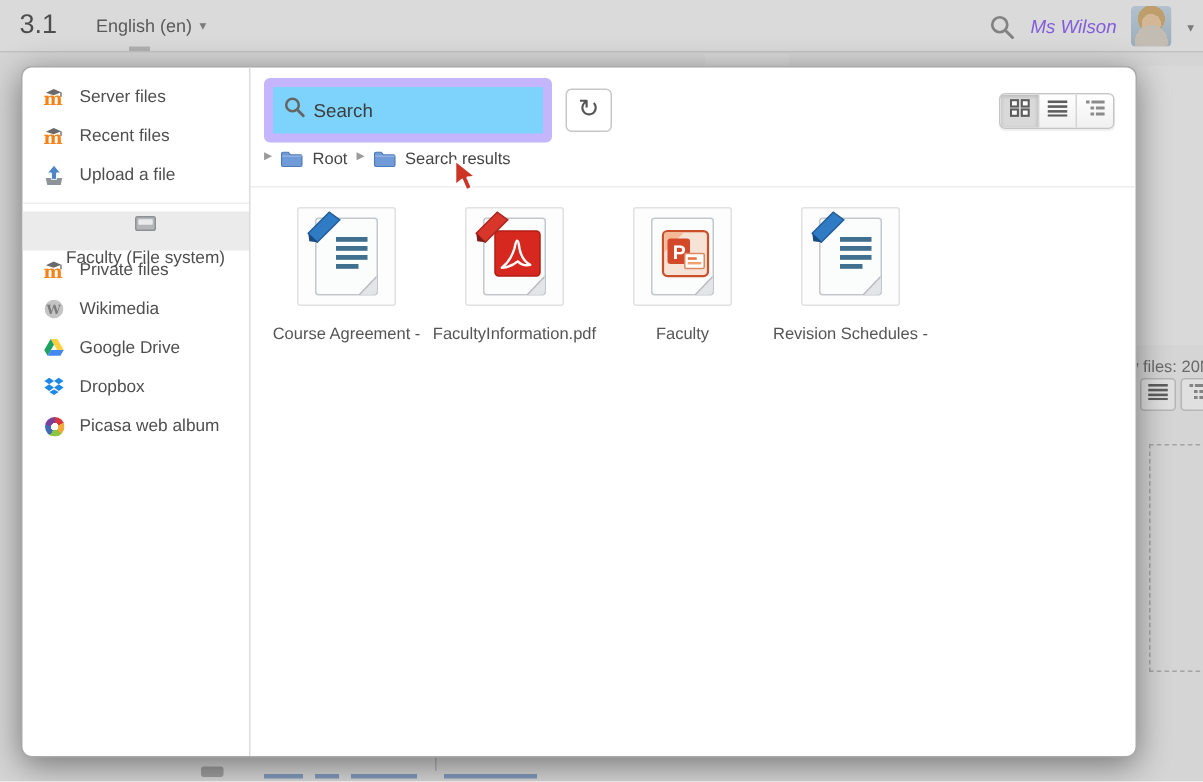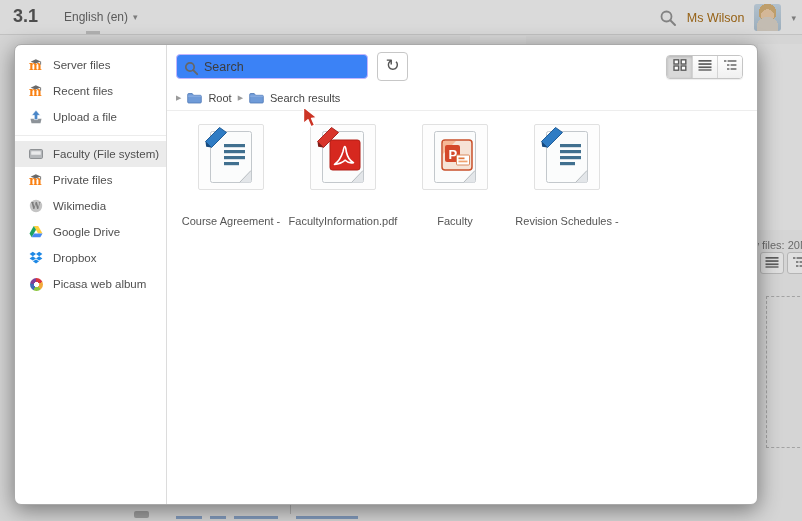--- a/index.html
+++ b/index.html
@@ -5,24 +5,24 @@
   * { box-sizing: border-box; }
   html,body { margin:0; padding:0; }
   body {
     width:802px; height:521px; position:relative; overflow:hidden;
     background:#e6e6e6; font-family:"Liberation Sans", sans-serif;
   }
 
   
   .bg-content { position:absolute; left:0; top:35px; width:802px; height:486px; background:#ededed; z-index:0; }
   .topbar { position:absolute; left:0; top:0; width:802px; height:35px; background:#f3f3f3; border-bottom:1px solid #d6d6d6; z-index:1; }
-  .brand { position:absolute; left:13px; top:6px; font-size:18px; color:#4a4a4a;font-weight:bold; }
+  .brand { position:absolute; left:13px; top:6px; font-size:18px; color:#4a4a4a; }
   .lang { position:absolute; left:64px; top:10px; font-size:12px; color:#5a5a5a; cursor:pointer; display:flex; align-items:center; gap:5px; }
   .topbar-right { position:absolute; right:6px; top:0; height:35px; display:flex; align-items:center; gap:10px; z-index:2; }
-  .user-name { font-size:12.5px; color:#a16207; }
+  .user-name { font-size:12.5px; color:#8b5cf6;font-style:italic; }
   .avatar {
     width:27px; height:27px; border-radius:3px;
     background:
       radial-gradient(circle at 50% 88%, #d8cfc3 0 11px, transparent 11px),
       radial-gradient(circle at 50% 44%, #ecc9a3 0 6.5px, transparent 6.5px),
       radial-gradient(circle at 50% 32%, #d2ab6e 0 9px, transparent 9px),
       linear-gradient(#c3d5e3,#a8becf);
   }
   .caret { font-size:9px; color:#818181; }
   .mag-svg { display:block; }
@@ -56,52 +56,52 @@
   .modal-close {
     position:absolute; right:7px; top:3px; width:21px; height:16px;
     border:1px solid #8f8f8f; border-radius:3px; background:linear-gradient(#ffffff,#d7d7d7);
     font-size:9px; font-weight:bold; color:#444; line-height:14px; text-align:center;
     cursor:pointer; box-shadow:0 1px 1px rgba(0,0,0,.15);
   }
 
   .modal-body { flex:1; display:flex; min-height:0; }
   .sidebar { flex:0 0 152px; width:152px; border-right:1px solid #dcdcdc; padding-top:7px; }
   .sb-item { display:flex; align-items:center; gap:9px; height:26px; padding-left:13px; font-size:11.5px; color:#4f4f4f; cursor:pointer; }
-  .sb-item.active { background:#ebebeb; }
+  .sb-item.active { background:#ebebeb;flex-direction:column; }
   .sb-icon { width:16px; height:16px; flex:0 0 16px; display:inline-flex; align-items:center; justify-content:center; }
   .sb-divider { border-top:1px solid #ececec; margin:5px 0; }
   .picasa-ball {
     width:13px; height:13px; border-radius:50%; display:inline-block;
     background:
       radial-gradient(circle at 50% 50%, #fff 0 2.5px, transparent 2.5px),
       conic-gradient(#d9363e 0 18%, #f2a93b 18% 38%, #8cc63f 38% 58%, #3e6db5 58% 78%, #7e3f98 78% 100%);
   }
 
   .main { flex:1; display:flex; flex-direction:column; min-width:0; }
   .toolbar { display:flex; align-items:center; padding:7px 14px 5px 9px; gap:9px; }
-  .searchbox { position:relative; width:192px; height:25px; border:1px solid #c4b5fd; border-radius:4px; background:#3b82f6; }
+  .searchbox { position:relative; width:192px; height:43px; border:6px solid #c4b5fd; border-radius:4px; background:#7dd3fc; }
   .searchbox .mag { position:absolute; left:7px; top:6px; }
   .searchbox input { position:absolute; inset:0; width:100%; border:none; outline:none; background:transparent; padding-left:27px; font-size:12.5px; color:#333; font-family:inherit; }
   .searchbox input::placeholder { color:#3d3d3d; opacity:1; }
   .refresh-btn { width:31px; height:29px; border:1px solid #c7c7c7; border-radius:4px; background:#fff; font-size:17px; color:#555; display:flex; align-items:center; justify-content:center; cursor:pointer; padding:0 0 2px 0; font-family:inherit; }
   .toolbar-spacer { flex:1; }
   .view-group { display:flex; border:1px solid #c5c5c5; border-radius:4px; overflow:hidden; height:24px; box-shadow:0 1px 1px rgba(0,0,0,.07); }
   .view-btn { width:25px; border:none; border-left:1px solid #d4d4d4; background:linear-gradient(#ffffff,#f0f0f0); display:flex; align-items:center; justify-content:center; cursor:pointer; padding:0; }
   .view-btn:first-child { border-left:none; }
   .view-btn.active { background:#d9d9d9; box-shadow:inset 0 1px 3px rgba(0,0,0,.18); }
 
-  .breadcrumb { display:flex; align-items:center; gap:6px; height:25px; padding:0 9px; border-bottom:1px solid #ededed; }
+  .breadcrumb { display:flex; align-items:flex-start; gap:6px; height:25px; padding:0 9px; border-bottom:1px solid #ededed; }
   .bc-arrow { font-size:7px; color:#9b9b9b; }
   .bc-folder { display:inline-flex; }
   .bc-label { font-size:11px; color:#454545; cursor:pointer; }
 
   .file-grid { display:flex; padding:13px 4px 0 8px; }
   .file-item { width:112px; display:flex; flex-direction:column; align-items:center; cursor:pointer; }
   .file-tile { width:66px; height:66px; border:1px solid #e1e1e1; border-radius:2px; background:#fdfdfd; display:flex; align-items:center; justify-content:center; }
-  .file-name { margin-top:25px; font-size:11px; color:#555; white-space:nowrap; }
+  .file-name { margin-top:13px; font-size:11px; color:#555; white-space:nowrap; }
 
   .cursor { position:absolute; left:302px; top:106px; z-index:30; pointer-events:none; }
 </style>
 </head>
 <body>
 
 <div class="bg-content"></div>
 
 <div class="topbar">
   <span class="brand">3.1</span>

